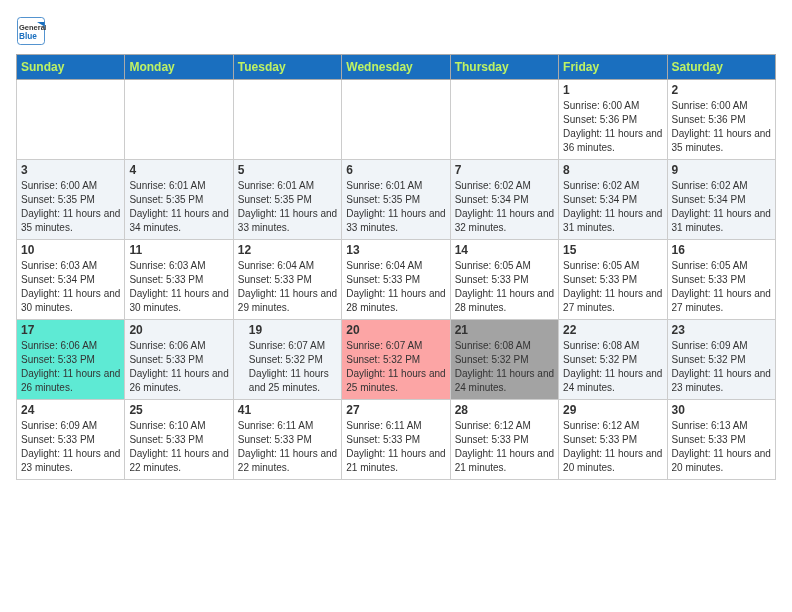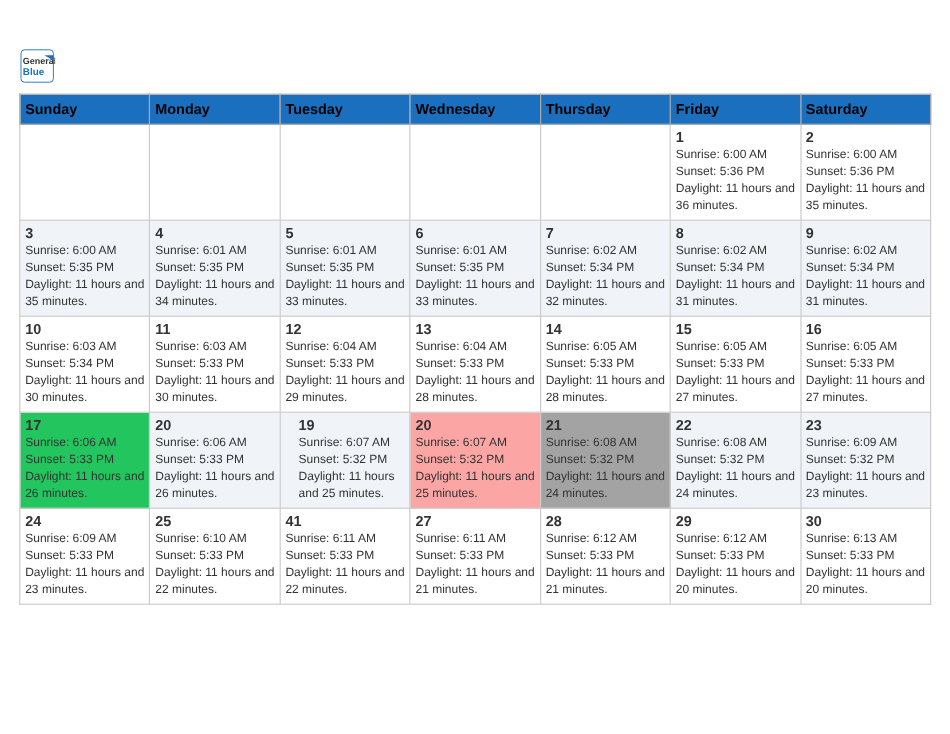--- a/index.html
+++ b/index.html
@@ -8,21 +8,20 @@
       background: #fff;
       width: 792px;
       min-height: 612px;
       padding: 16px;
     }
     .header {
       display: flex;
       justify-content: space-between;
       align-items: center;
       margin-bottom: 8px;
-      margin-top: 24px;
     }
     .logo {
       display: flex;
       align-items: center;
       gap: 4px;
     }
     .logo-icon {
       width: 30px;
       height: 30px;
     }
@@ -38,21 +37,21 @@
       font-size: 14px;
       color: #555;
     }
     .calendar {
       width: 100%;
       border-collapse: collapse;
       font-size: 10.5px;
     }
     .calendar th {
       background-color: #1a6fbf;
-      color: #000000;
+      color: #bef264;
       padding: 5px 4px;
       text-align: left;
       font-size: 12px;
       border: 1px solid #aaa;
     }
     .calendar td {
       border: 1px solid #ccc;
       vertical-align: top;
       padding: 3px 4px;
       width: 108px;
@@ -211,21 +210,21 @@
 Daylight: 11 hours and 27 minutes.</div>
         </td>
         <td>
           <span class="day-num">16</span>
           <div class="day-info">Sunrise: 6:05 AM
 Sunset: 5:33 PM
 Daylight: 11 hours and 27 minutes.</div>
         </td>
       </tr>
       <tr>
-        <td style="background: #22c55e;">
+        <td style="background: #5eead4;">
           <span class="day-num">17</span>
           <div class="day-info">Sunrise: 6:06 AM
 Sunset: 5:33 PM
 Daylight: 11 hours and 26 minutes.</div>
         </td>
         <td style="background: rgb(240, 244, 248);">
           <span class="day-num">20</span>
           <div class="day-info">Sunrise: 6:06 AM
 Sunset: 5:33 PM
 Daylight: 11 hours and 26 minutes.</div>

